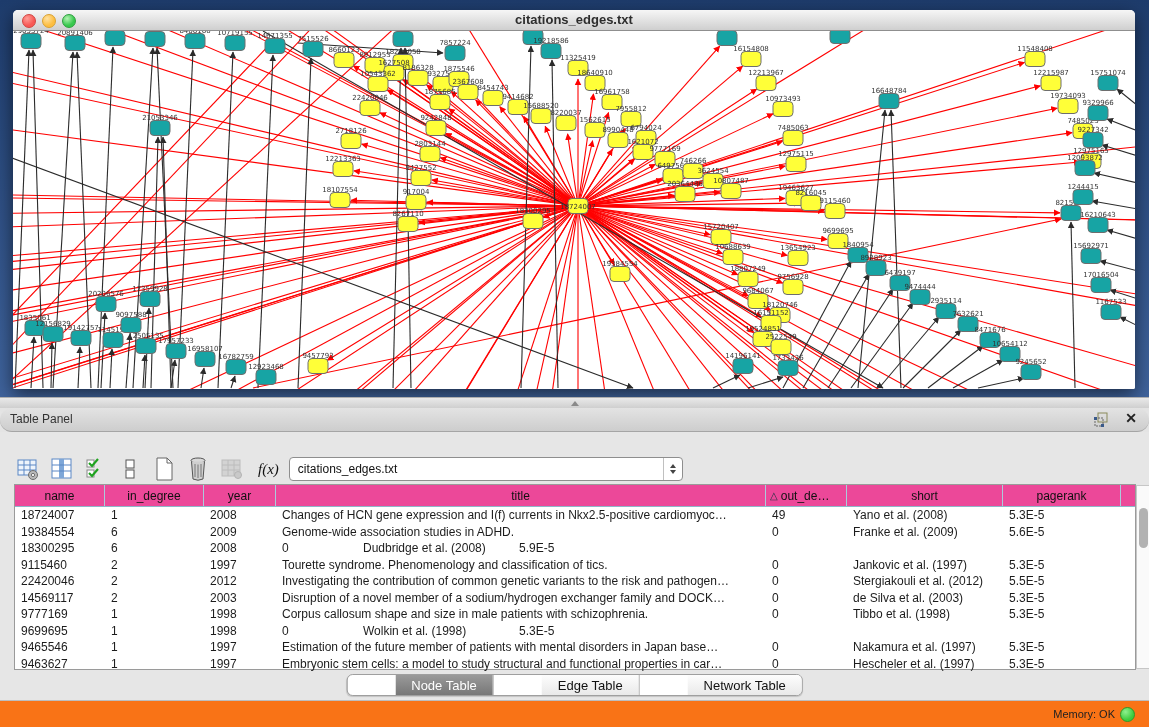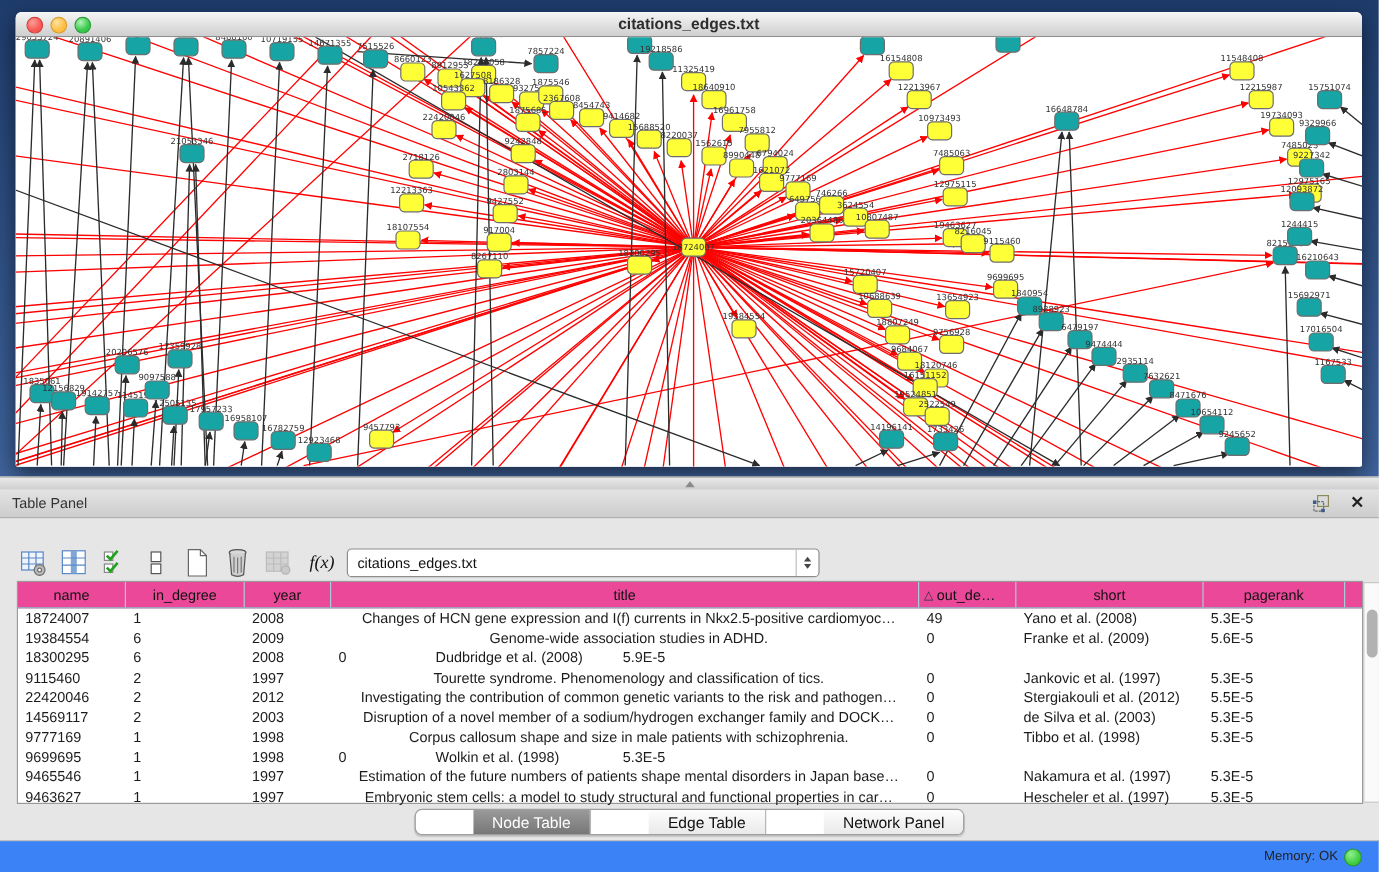--- a/index.html
+++ b/index.html
@@ -28,21 +28,21 @@
   
   .splitter{position:absolute;left:0;top:397px;width:1149px;height:11px;
             background:linear-gradient(#e9e9e9,#cfcfcf);border-top:1px solid #aeaeae;box-sizing:border-box;}
   .split-handle{position:absolute;left:571px;top:3px;width:0;height:0;
                 border-left:4px solid transparent;border-right:4px solid transparent;
                 border-bottom:5px solid #8a8a8a;}
 
   
   .panel-header{position:absolute;left:0;top:408px;width:1149px;height:24px;
                 background:linear-gradient(#e3e3e3,#cdcdcd);
-                border-bottom:1px solid #a5a5a5;box-sizing:border-box;}
+                border-bottom:1px solid #a5a5a5;box-sizing:border-box;border-radius:12px;}
   .panel-title{position:absolute;left:10px;top:4px;font-size:12px;color:#333;}
   .ph-float{position:absolute;right:40px;top:4px;width:15px;height:15px;cursor:pointer;}
   .ph-close{position:absolute;right:12px;top:2px;font-size:14px;font-weight:bold;color:#222;cursor:pointer;}
 
   .panel-body{position:absolute;left:0;top:432px;width:1149px;height:268px;background:#e6e6e6;}
 
   
   .toolbar{position:absolute;left:14px;top:22px;height:30px;display:flex;align-items:center;}
   .tbtn{width:28px;height:26px;margin-right:6px;display:flex;align-items:center;justify-content:center;cursor:pointer;}
   .fx{font-family:"Liberation Serif",serif;font-style:italic;font-size:15px;color:#111;margin:0 10px 0 6px;}
@@ -57,37 +57,37 @@
   
   .table-wrap{position:absolute;left:14px;top:52px;width:1122px;height:186px;
               background:#fff;border:1px solid #9a9a9a;box-sizing:border-box;}
   .thead{display:flex;height:21px;background:#ec4899;border-bottom:1px solid #8fb6c9;}
   .th{font-size:12px;color:#111;display:flex;align-items:center;justify-content:center;
       border-right:1px solid #aacbdc;box-sizing:border-box;overflow:hidden;white-space:nowrap;cursor:pointer;}
   .th.left{justify-content:flex-start;padding-left:4px;}
   .tri{font-size:10px;margin-right:3px;color:#234;}
   .tr{display:flex;height:16.5px;align-items:center;cursor:default;}
   .td{font-size:12px;color:#1c1c1c;overflow:hidden;white-space:nowrap;box-sizing:border-box;padding-left:6px;}
-  .c0{width:90px;} .c1{width:99px;} .c2{width:72px;} .c3{width:490px;text-align:center;}
+  .c0{width:90px;} .c1{width:99px;} .c2{width:72px;} .c3{width:490px;}
   .c4{width:81px;} .c5{width:156px;} .c6{width:118px;}
   .vscroll{position:absolute;right:-16px;top:0;width:15px;height:184px;background:#fafafa;
            border:1px solid #c6c6c6;box-sizing:border-box;}
   .vthumb{position:absolute;left:2px;top:22px;width:9px;height:40px;border-radius:5px;background:#b2b2b2;}
 
   
   .seg-wrap{position:absolute;left:50%;transform:translateX(-50%);top:242px;display:flex;
             border:1px solid #9f9f9f;border-radius:6px;overflow:hidden;background:#fff;
             box-shadow:0 1px 1px rgba(0,0,0,.15);}
   .seg{height:20px;padding:0 16px;font-size:13px;display:flex;align-items:center;
        background:linear-gradient(#fdfdfd,#e9e9e9);color:#111;border-right:1px solid #b5b5b5;cursor:pointer;margin-left:48px;}
   .seg:last-child{border-right:none;}
   .seg.sel{background:linear-gradient(#9a9a9a,#777);color:#fff;}
 
   
-  .statusbar{position:absolute;left:0;top:700px;width:1149px;height:27px;background:#3b82f6;
+  .statusbar{position:absolute;left:0;top:700px;width:1149px;height:27px;background:#f97316;
              border-top:1px solid #bdbdbd;box-sizing:border-box;}
   .mem{position:absolute;right:34px;top:7px;font-size:11px;color:#222;}
   .memdot{position:absolute;right:14px;top:6px;width:13px;height:13px;border-radius:50%;
           background:radial-gradient(circle at 35% 30%,#8ef08e,#3ecb3e 65%);border:1px solid #2a9a2a;}
 </style>
 </head>
 <body>
 
 <div class="desktop">
   <div class="net-window">
@@ -868,21 +868,21 @@
           <div class="td c1">1</div>
           <div class="td c2">1998</div>
           <div class="td c4">0</div>
           <div class="td c5">Wolkin et al. (1998)</div>
           <div class="td c6">5.3E-5</div>
         </div>
         <div class="tr">
           <div class="td c0">9465546</div>
           <div class="td c1">1</div>
           <div class="td c2">1997</div>
-          <div class="td c3">Estimation of the future numbers of patients shape mental disorders in Japan base…</div>
+          <div class="td c3">Estimation of the future member of patients with mental disorders in Japan base…</div>
           <div class="td c4">0</div>
           <div class="td c5">Nakamura et al. (1997)</div>
           <div class="td c6">5.3E-5</div>
         </div>
         <div class="tr">
           <div class="td c0">9463627</div>
           <div class="td c1">1</div>
           <div class="td c2">1997</div>
           <div class="td c3">Embryonic stem cells: a model to study structural and functional properties in car…</div>
           <div class="td c4">0</div>
@@ -891,20 +891,20 @@
         </div>
       </div>
     <div class="vscroll">
       <div class="vthumb"></div>
     </div>
   </div>
 
   <div class="seg-wrap" id="tabs">
       <div class="seg sel">Node Table</div>
       <div class="seg">Edge Table</div>
-      <div class="seg">Network Panel</div>
+      <div class="seg">Network Table</div>
     </div>
 </div>
 
 <div class="statusbar">
   <span class="mem">Memory: OK</span>
   <span class="memdot"></span>
 </div>
 
 </body></html>

